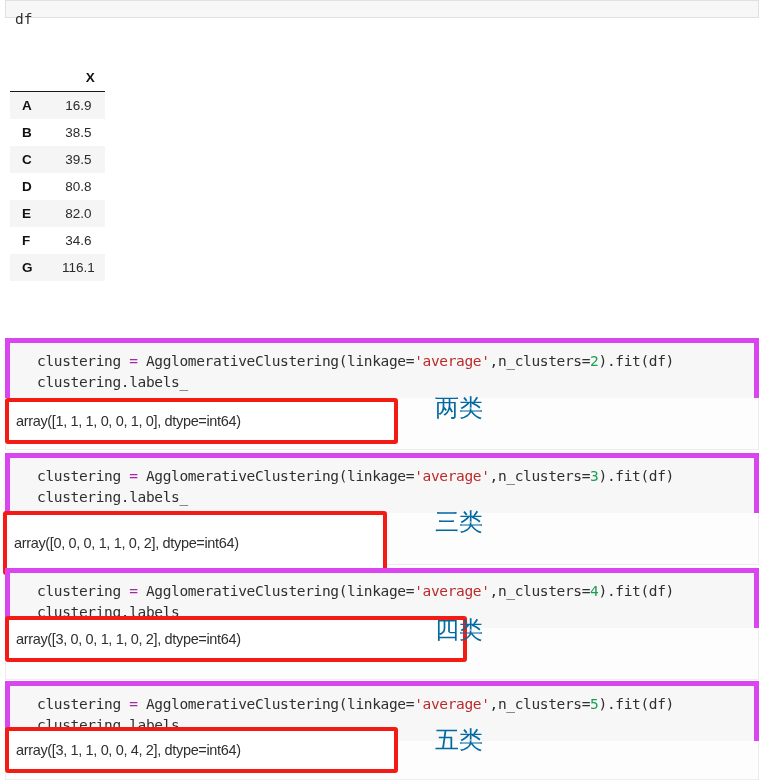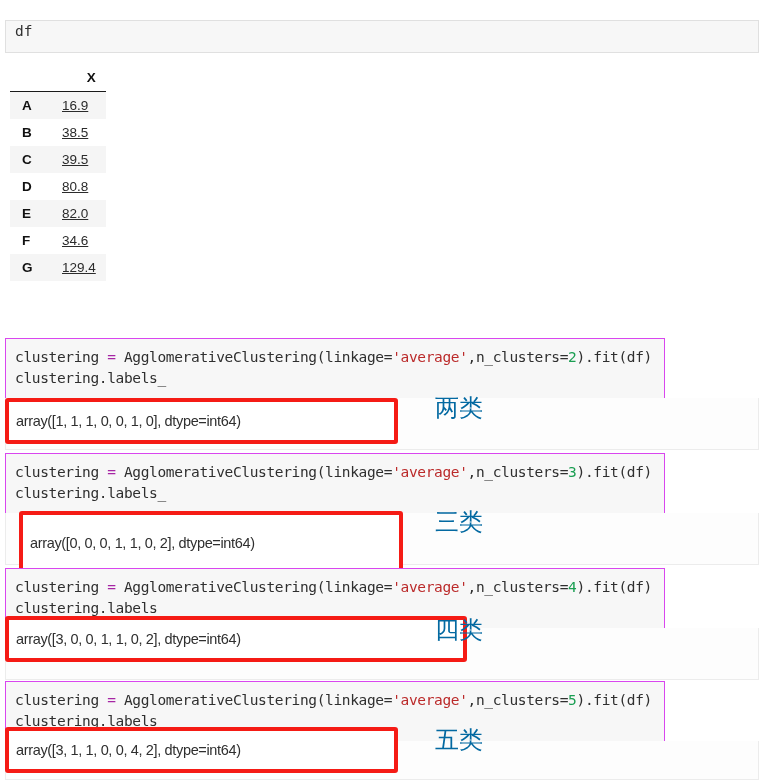--- a/index.html
+++ b/index.html
@@ -25,37 +25,37 @@
     box-sizing: border-box;
     font-family: "DejaVu Sans Mono", "Liberation Mono", monospace;
     font-size: 14.5px;
     line-height: 21px;
     color: #303030;
     padding: 6px 9px;
     white-space: pre;
     letter-spacing: -0.1px;
   }
   .cell-input.df-cell {
-    top: 20px;
-    height: 33px;
-    padding-top: 0;
+    top: 0;
+    height: 18px;
+    padding-top: 8px;
   }
 
   .code-block {
     position: absolute;
     left: 5px;
-    width: 660px;
+    width: 754px;
     box-sizing: border-box;
     background: #f7f7f7;
-    border: 1px solid #d946ef;
+    border: 5px solid #d946ef;
     font-family: "DejaVu Sans Mono", "Liberation Mono", monospace;
     font-size: 14.5px;
     line-height: 21px;
     color: #2f2f2f;
-    padding: 8px 9px 9px 9px;
+    padding: 8px 9px 9px 27px;
     white-space: pre;
     letter-spacing: -0.35px;
   }
   .tok-op   { color: #a626a4; }
   .tok-str  { color: #bb2a2a; }
   .tok-num  { color: #1a9e52; }
   .tok-plain{ color: #2f2f2f; }
   .out-box {
     position: absolute;
     border: 4px solid #f51b15;
@@ -115,24 +115,23 @@
     padding: 2px 6px 6px 6px;
     width: 34px;
   }
   .df-table td.idx {
     font-weight: bold;
     text-align: left;
     padding: 6px 4px 6px 12px;
     color: #111111;
   }
   .df-table td.val {
-    text-align: left;
+    text-align: center;
     padding: 6px 10px 6px 6px;
     color: #2b2b2b;
-    text-decoration: underline;
   }
   .df-table tr.odd td { background: #f5f5f5; }
   .df-table tr.even td { background: #ffffff; }
 </style>
 </head>
 <body>
 
 <div class="cell-input df-cell"><span>df</span></div>
 
 <table class="df-table">
@@ -162,35 +161,35 @@
     <tr class="odd">
       <td class="idx">E</td>
       <td class="val">82.0</td>
     </tr>
     <tr class="even">
       <td class="idx">F</td>
       <td class="val">34.6</td>
     </tr>
     <tr class="odd">
       <td class="idx">G</td>
-      <td class="val">129.4</td>
+      <td class="val">116.1</td>
     </tr>
   </tbody>
 </table>
 
 <div class="code-block" style="top:338px;"><span class="tok-plain">clustering </span><span class="tok-op">=</span><span class="tok-plain"> AgglomerativeClustering(linkage=</span><span class="tok-str">'average'</span><span class="tok-plain">,n_clusters=</span><span class="tok-num">2</span><span class="tok-plain">).fit(df)</span>
 <span class="tok-plain">clustering.labels_</span></div>
 <div class="out-strip" style="top:398px;height:52px;"></div>
 <div class="out-box" style="left:5px;top:398px;width:393px;height:46px;"><span>array([1, 1, 1, 0, 0, 1, 0], dtype=int64)</span></div>
 <div class="annot" style="left:435px;top:396px;">两类</div>
 
 <div class="code-block" style="top:453px;"><span class="tok-plain">clustering </span><span class="tok-op">=</span><span class="tok-plain"> AgglomerativeClustering(linkage=</span><span class="tok-str">'average'</span><span class="tok-plain">,n_clusters=</span><span class="tok-num">3</span><span class="tok-plain">).fit(df)</span>
 <span class="tok-plain">clustering.labels_</span></div>
 <div class="out-strip" style="top:513px;height:52px;"></div>
-<div class="out-box" style="left:19px;top:511px;width:384px;height:64px;"><span>array([0, 0, 0, 1, 1, 0, 2], dtype=int64)</span></div>
+<div class="out-box" style="left:3px;top:511px;width:384px;height:64px;"><span>array([0, 0, 0, 1, 1, 0, 2], dtype=int64)</span></div>
 <div class="annot" style="left:435px;top:510px;">三类</div>
 
 <div class="code-block" style="top:568px;"><span class="tok-plain">clustering </span><span class="tok-op">=</span><span class="tok-plain"> AgglomerativeClustering(linkage=</span><span class="tok-str">'average'</span><span class="tok-plain">,n_clusters=</span><span class="tok-num">4</span><span class="tok-plain">).fit(df)</span>
 <span class="tok-plain">clustering.labels_</span></div>
 <div class="out-strip" style="top:628px;height:52px;"></div>
 <div class="out-box" style="left:5px;top:616px;width:462px;height:46px;"><span>array([3, 0, 0, 1, 1, 0, 2], dtype=int64)</span></div>
 <div class="annot" style="left:435px;top:618px;">四类</div>
 
 <div class="code-block" style="top:681px;"><span class="tok-plain">clustering </span><span class="tok-op">=</span><span class="tok-plain"> AgglomerativeClustering(linkage=</span><span class="tok-str">'average'</span><span class="tok-plain">,n_clusters=</span><span class="tok-num">5</span><span class="tok-plain">).fit(df)</span>
 <span class="tok-plain">clustering.labels_</span></div>

